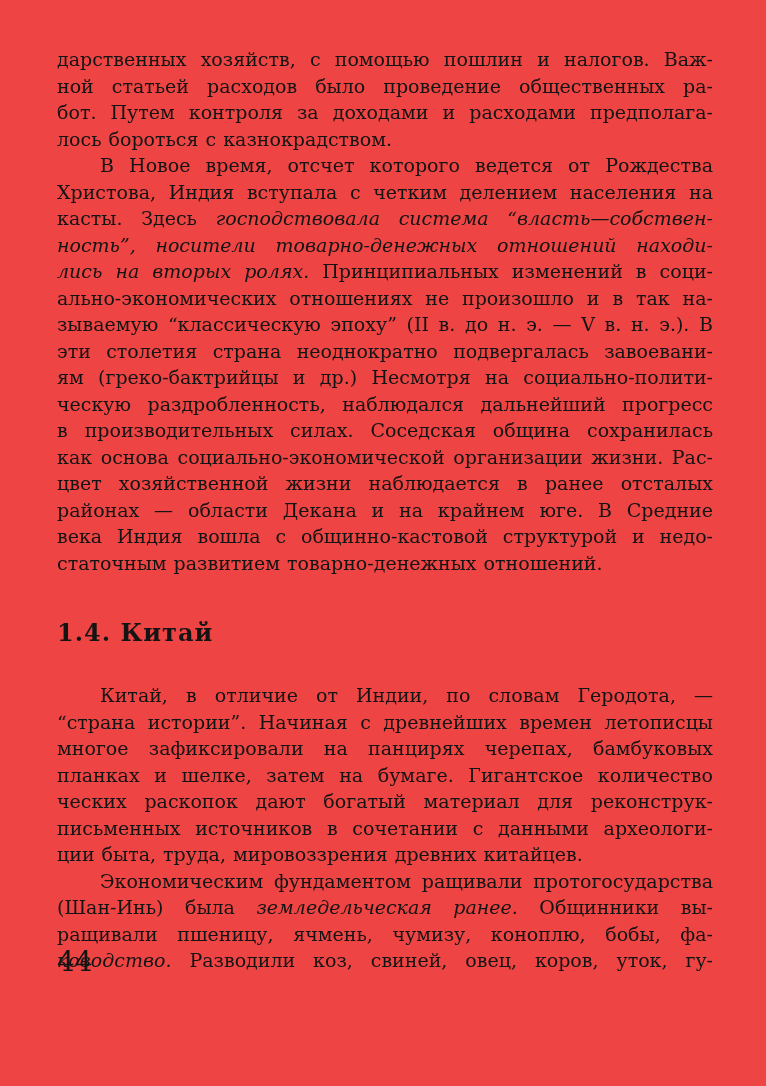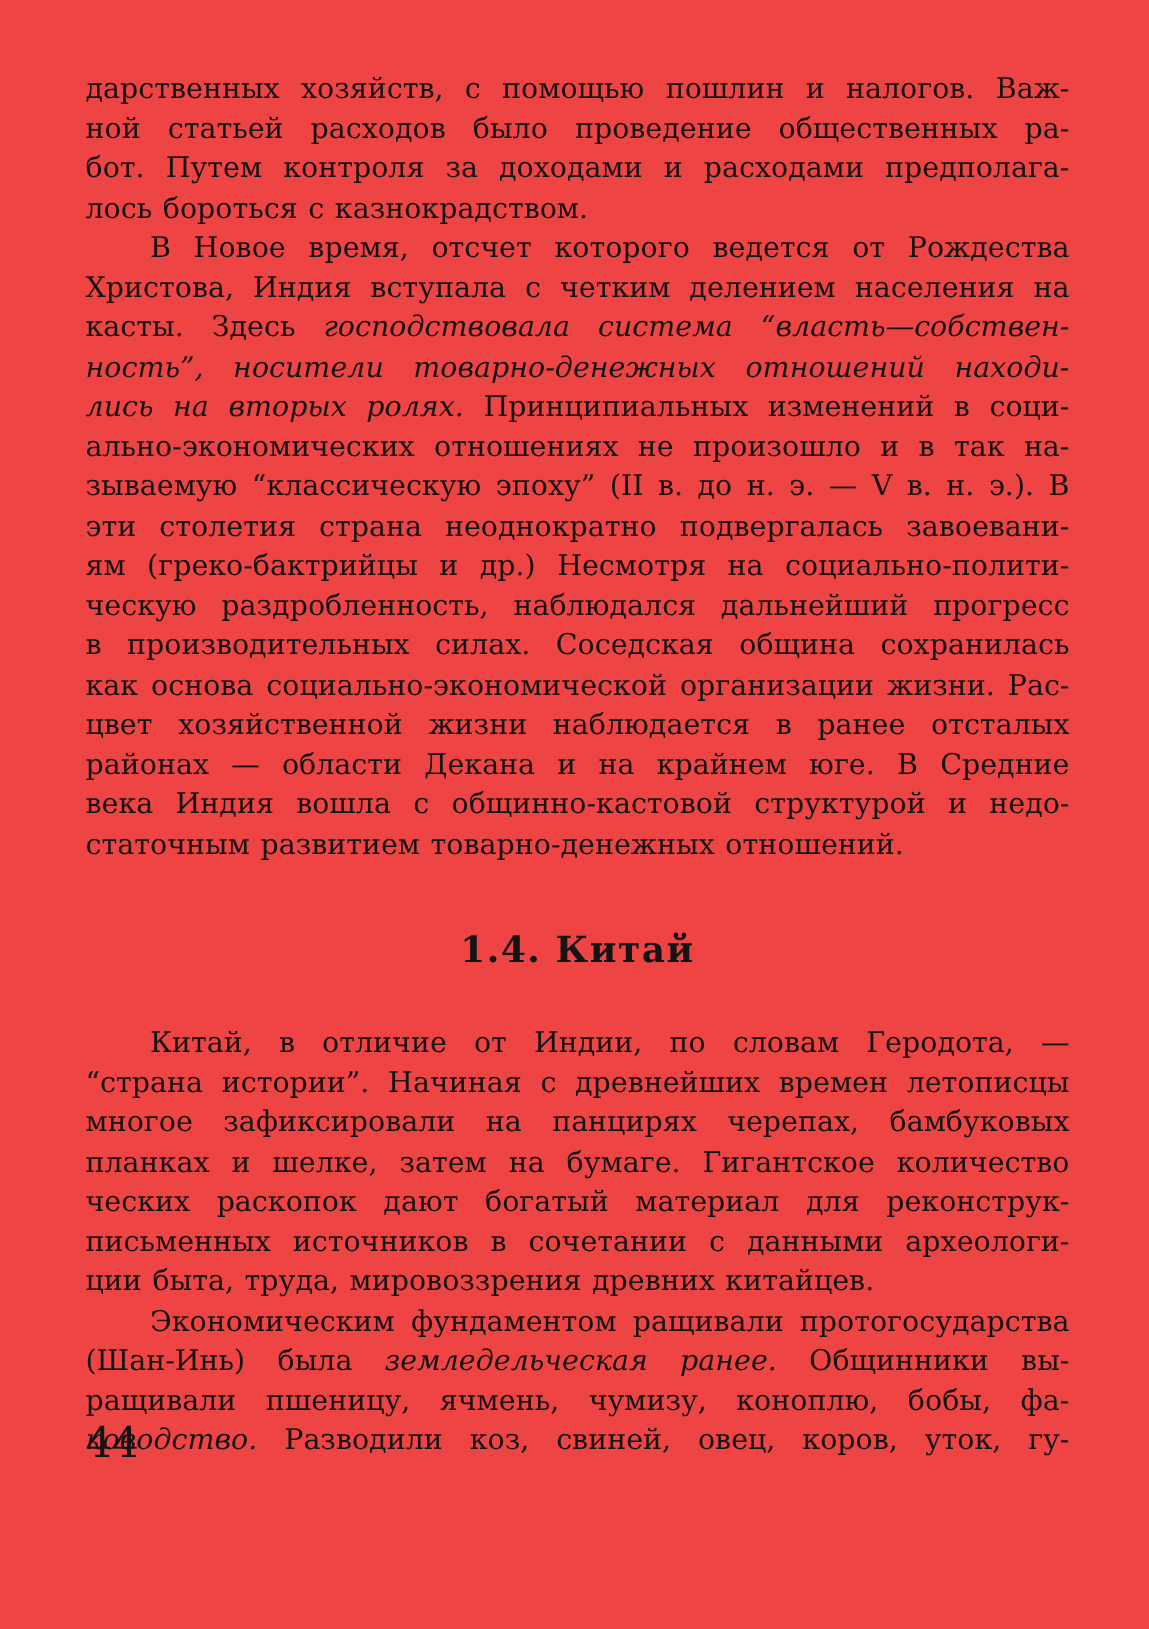--- a/index.html
+++ b/index.html
@@ -29,21 +29,21 @@
     text-align: justify;
     text-align-last: justify;
     word-spacing: 1px;
     white-space: normal;
   }
   .line.flush { text-align-last: left; }
   .line.indent { text-indent: 43px; }
   .run.italic { font-style: italic; }
   .heading {
     margin: 42px 0 34px 0;
-    text-align: center;
+    text-align: left;
     font-size: 24px;
     line-height: 30px;
     font-weight: bold;
     letter-spacing: 1px;
   }
   .page-number {
     position: absolute;
     left: 57px;
     top: 949px;
     font-size: 28px;

